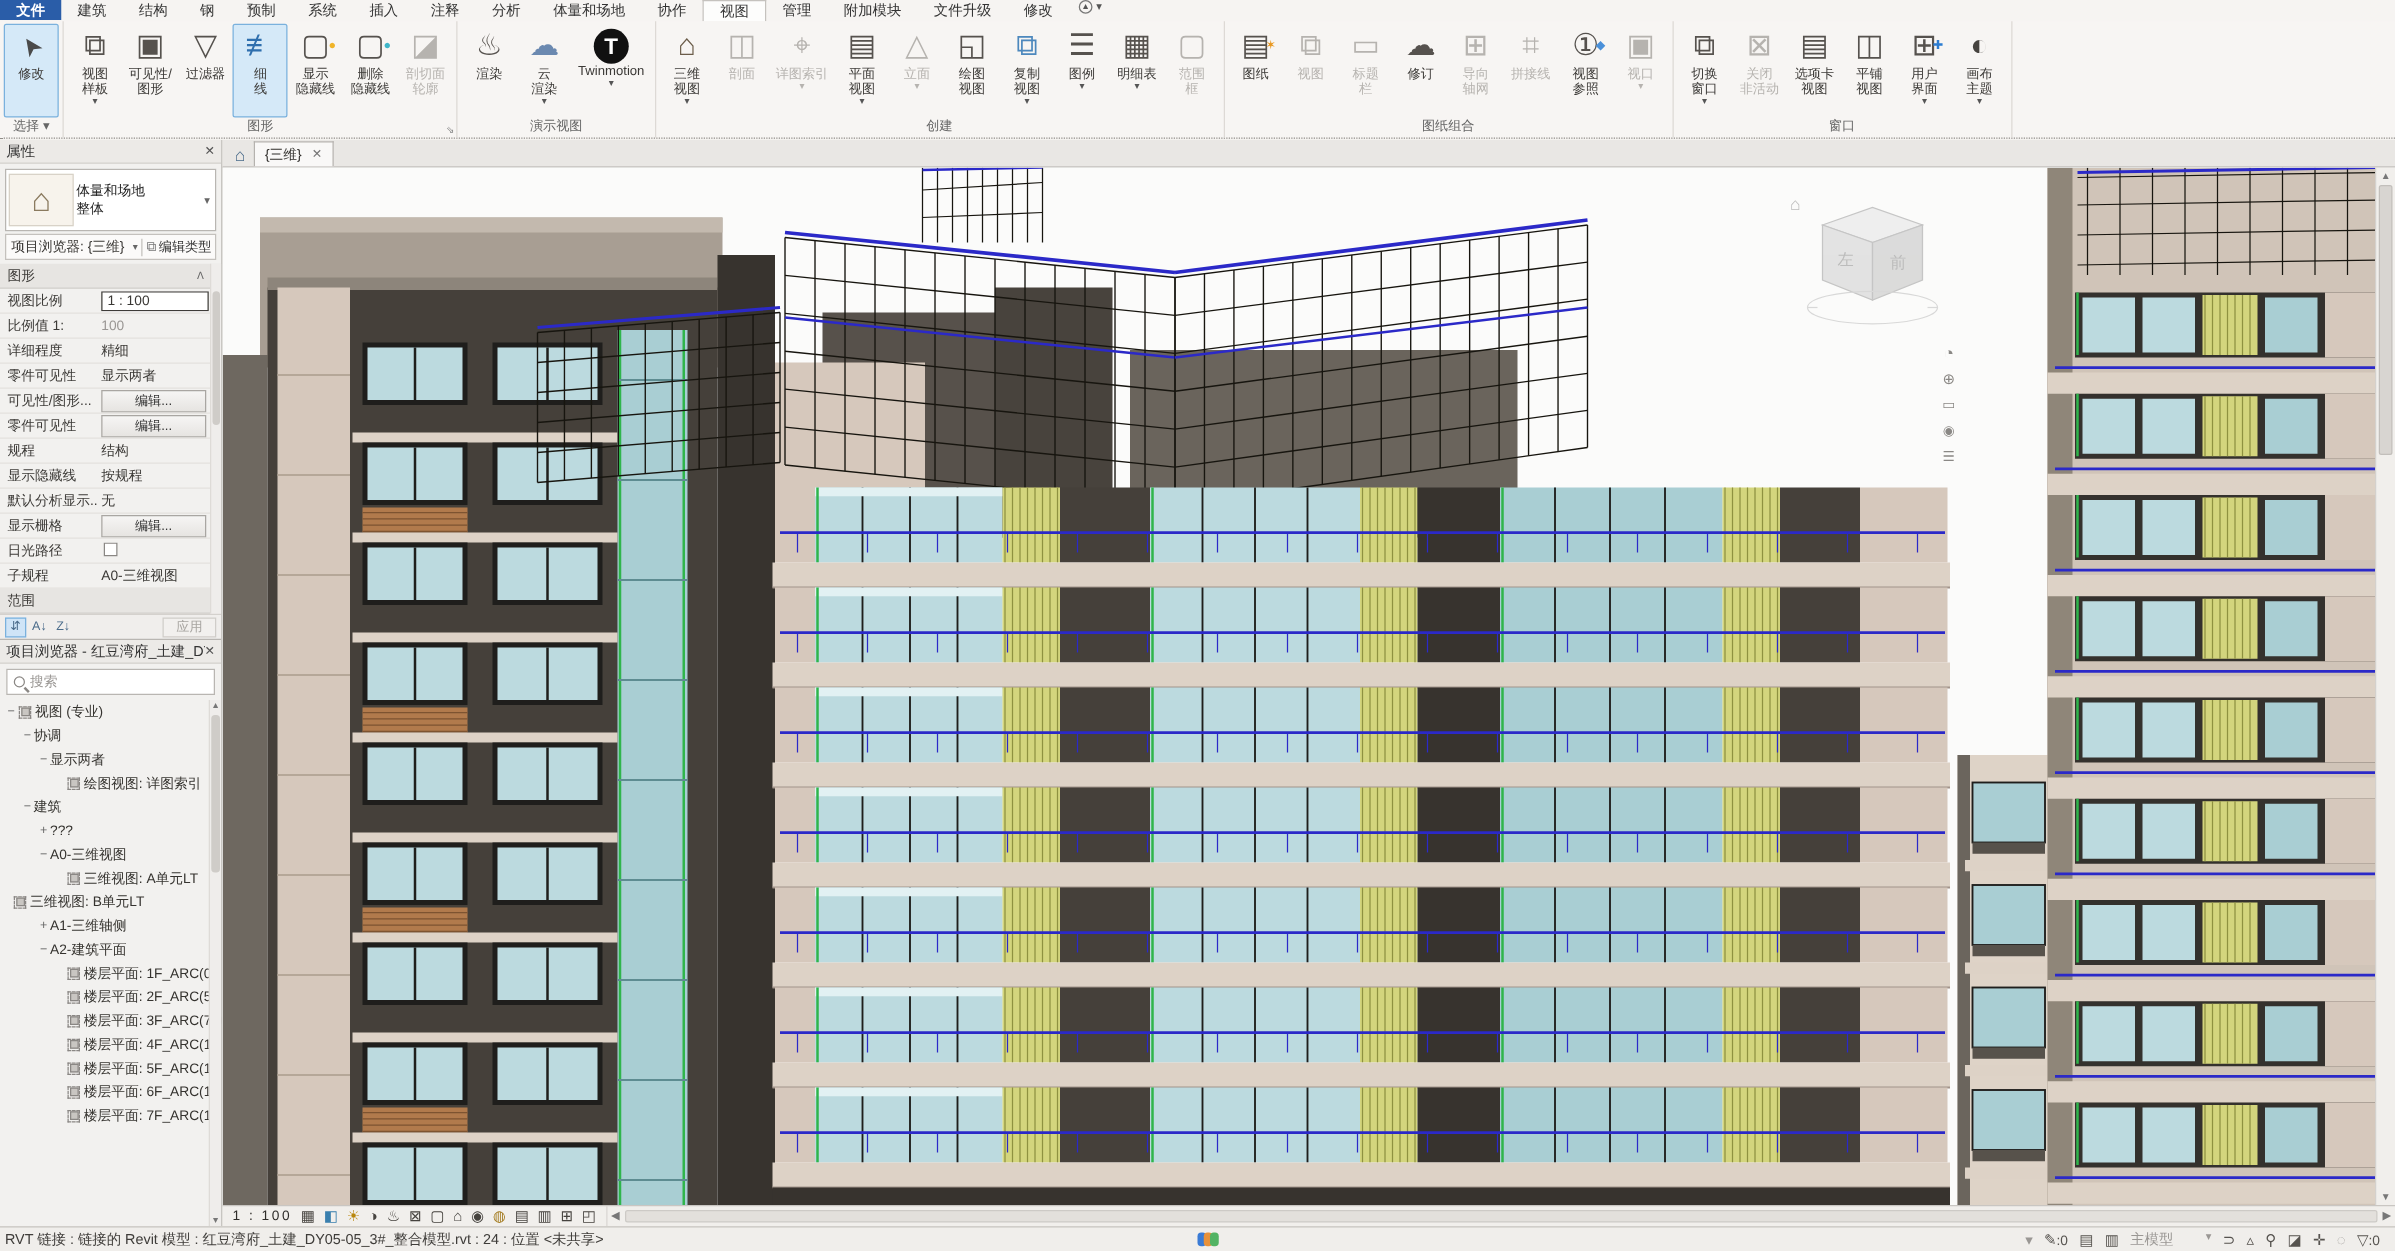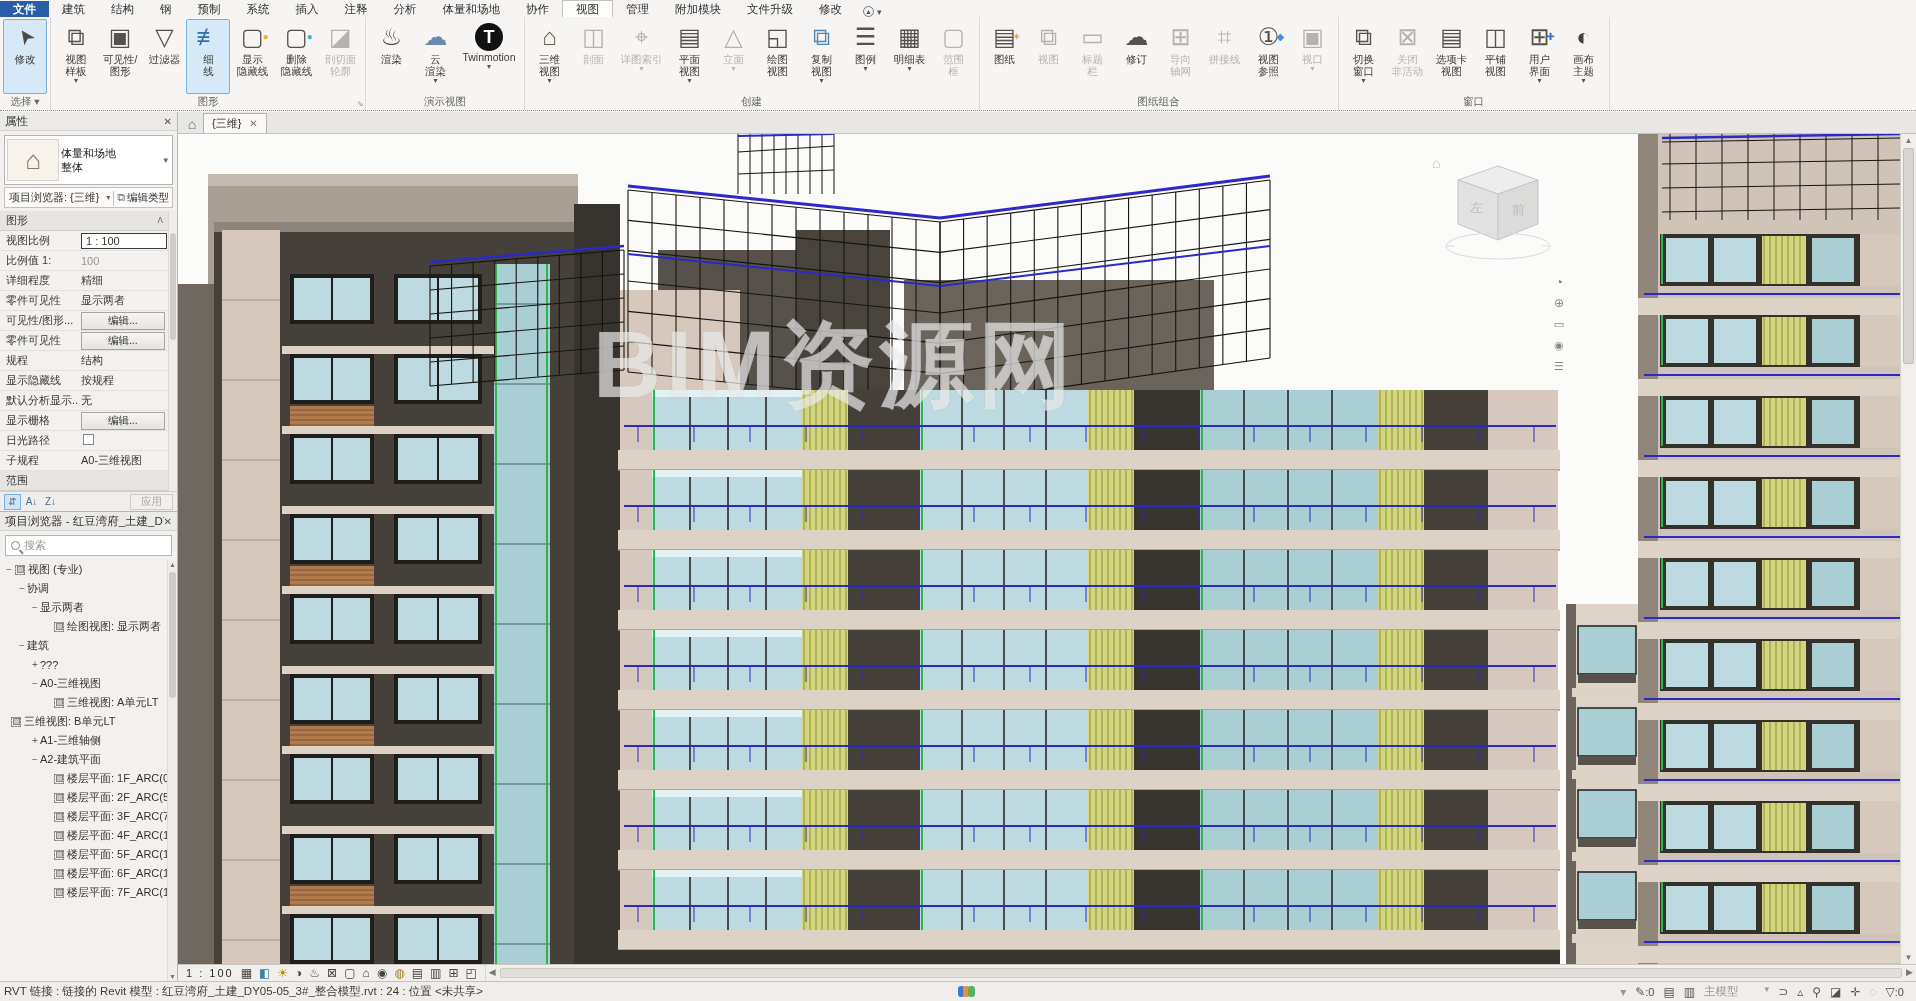--- a/index.html
+++ b/index.html
@@ -1,21 +1,21 @@
 <!DOCTYPE html>
 <html><head>
 <meta charset="utf-8">
 <style>
   * { box-sizing: border-box; margin: 0; padding: 0; }
   html,body { width:1916px; height:1001px; overflow:hidden; }
   body { font-family:"Liberation Sans","DejaVu Sans",sans-serif; font-size:12px; color:#3a3835; background:#f4f2ef; }
   #app { position:relative; width:1916px; height:1001px; overflow:hidden; background:#f4f2ef; }
 
   
-  #tabbar { position:absolute; top:0; left:0; right:0; height:17px; background:#f6f4f2; display:flex; align-items:flex-end; font-size:11.5px; }
+  #tabbar { position:absolute; top:0; left:0; right:0; height:17px; background:#f6f4f2; display:flex; align-items:flex-start; font-size:11.5px; }
   .apptab { padding:1px 13px 0 13px; display:flex; align-items:center; color:#333; cursor:default; }
   .apptab.file { background:#2a5da8; color:#fff; font-weight:bold; }
   .apptab.active { background:#fdfdfc; border:1px solid #c5c2be; border-bottom:none; }
   #ribbon-toggle { display:flex; align-items:center; gap:3px; padding:0 8px; color:#555; font-size:9px; }
   #ribbon-toggle .circ { border:1px solid #777; border-radius:50%; width:11px; height:11px; line-height:9px; text-align:center; font-size:7px; }
 
   
   #ribbon { position:absolute; top:17px; left:0; right:0; height:94px; background:#f7f5f3; border-bottom:1px dotted #8f8c88; display:flex; align-items:stretch; }
   .rb-panel { display:flex; flex-direction:column; border-right:1px solid #ddd9d5; }
   .rb-row { flex:1; display:flex; align-items:stretch; padding:2px 3px 0 3px; }
@@ -459,21 +459,21 @@
             <span class="exp">−</span>
             <span>协调</span>
           </div>
           <div class="trow" style="padding-left: 30px;">
             <span class="exp">−</span>
             <span>显示两者</span>
           </div>
           <div class="trow" style="padding-left: 43px;">
             <span class="exp"></span>
             <span class="tico"></span>
-            <span>绘图视图: 显示两者</span>
+            <span>绘图视图: 详图索引</span>
           </div>
           <div class="trow" style="padding-left: 17px;">
             <span class="exp">−</span>
             <span>建筑</span>
           </div>
           <div class="trow" style="padding-left: 30px;">
             <span class="exp">+</span>
             <span>???</span>
           </div>
           <div class="trow" style="padding-left: 30px;">
@@ -1391,21 +1391,20 @@
             <line x1="1604" y1="750" x2="1604" y2="798" stroke="#8e9140" stroke-width="1"></line>
             <line x1="1610" y1="750" x2="1610" y2="798" stroke="#8e9140" stroke-width="1"></line>
             <line x1="1616" y1="750" x2="1616" y2="798" stroke="#8e9140" stroke-width="1"></line>
             <line x1="1622" y1="750" x2="1622" y2="798" stroke="#8e9140" stroke-width="1"></line>
             <rect x="1634" y="752" width="42" height="44" fill="#a9ced3"></rect>
             <rect x="1682" y="748" width="40" height="52" fill="#d6c8bc"></rect>
             <line x1="1484" y1="748" x2="1484" y2="798" stroke="#2fb54b" stroke-width="2"></line>
             <line x1="1466" y1="808" x2="1722" y2="808" stroke="#2b29c8" stroke-width="2.2"></line>
             <rect x="1460" y="812" width="262" height="17" fill="#ddd2c6"></rect>
           </svg>
-        <div class="wm" id="wm1">BIM资源网</div>
         <svg id="viewcube" viewBox="0 0 130 125">
           <text x="2" y="18" font-size="14" fill="#888">⌂</text>
           <polygon points="28,30 68,16 108,30 68,44" fill="#e3e3e3" stroke="#9a9a9a"></polygon>
           <polygon points="28,30 68,44 68,90 28,74" fill="#cfcfcf" stroke="#9a9a9a"></polygon>
           <polygon points="68,44 108,30 108,74 68,90" fill="#c1c1c1" stroke="#9a9a9a"></polygon>
           <text x="40" y="62" font-size="13" fill="#8a8a8a">左</text>
           <text x="82" y="64" font-size="13" fill="#8a8a8a">前</text>
           <ellipse cx="68" cy="96" rx="52" ry="13" fill="none" stroke="#bdbdbd"></ellipse>
           <line x1="16" y1="96" x2="24" y2="96" stroke="#bdbdbd"></line>
             <line x1="112" y1="96" x2="120" y2="96" stroke="#bdbdbd"></line>

